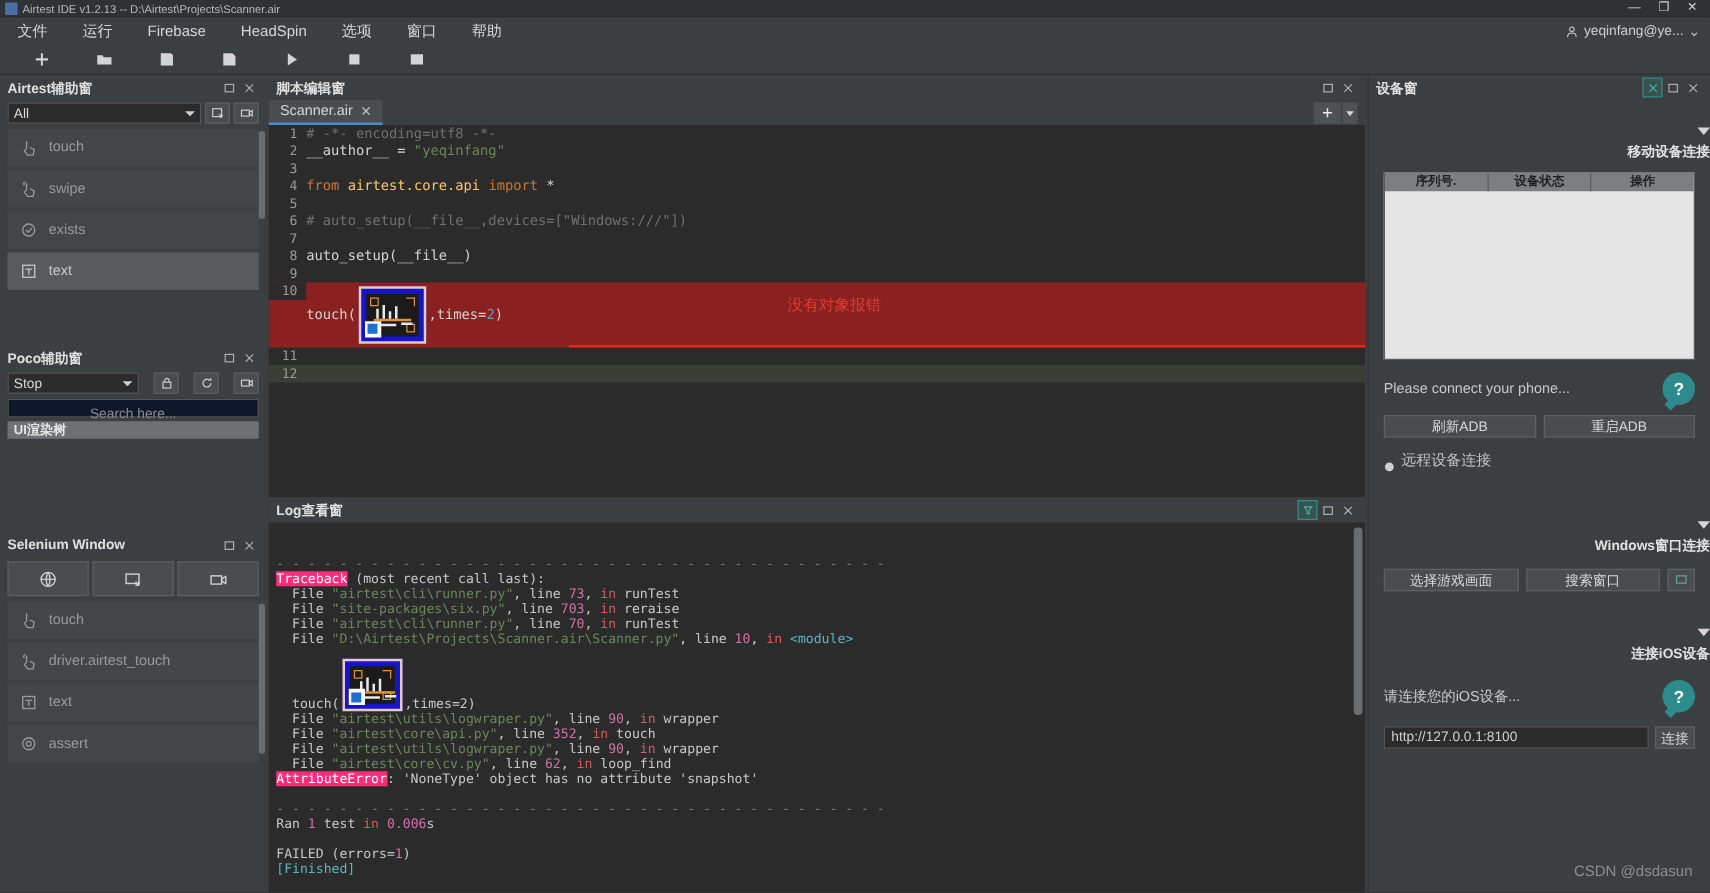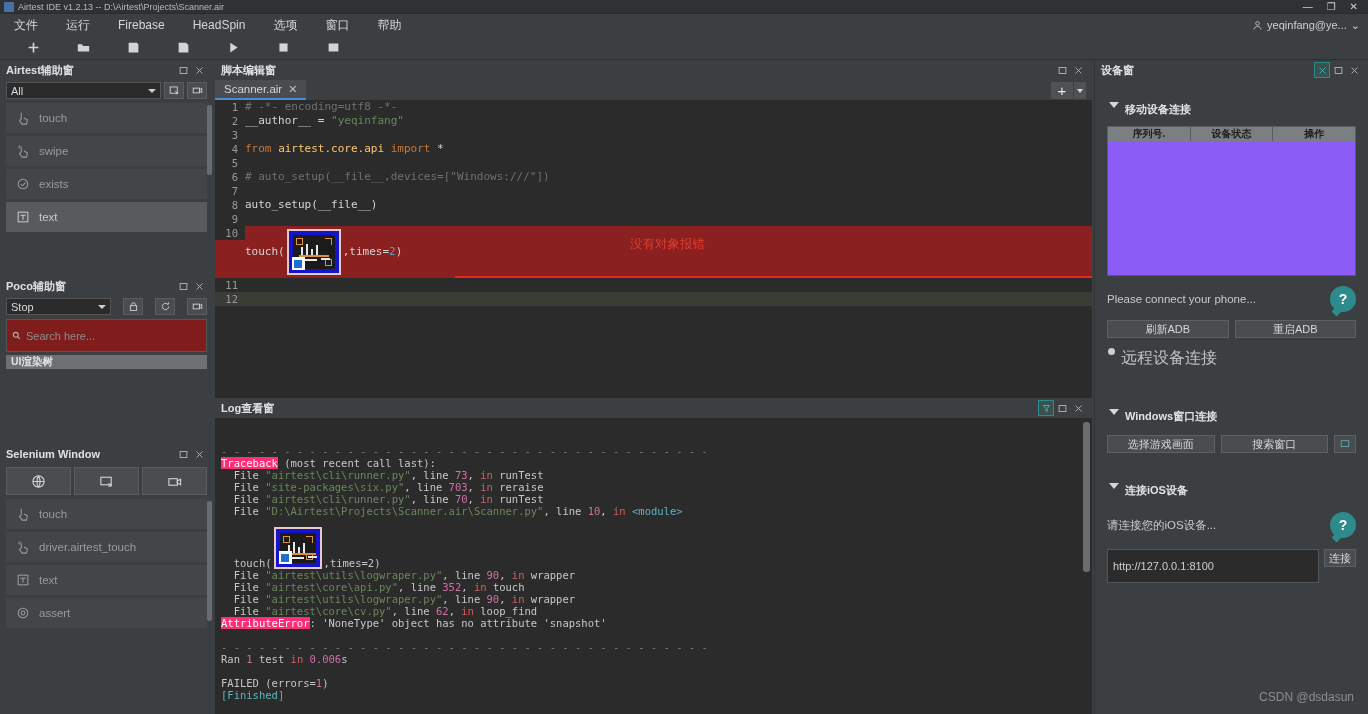--- a/index.html
+++ b/index.html
@@ -78,22 +78,22 @@
   .act {
     height: 30px; background: #434648; margin-bottom: 3px; display: flex; align-items: center;
     padding-left: 10px; gap: 9px; font-size: 11.5px; color: #9a9a9a;
   }
   .act.hl { background: #585b5d; color: #c9c9c9; }
   .act svg { width: 14px; height: 14px; stroke: #9a9a9a; fill: none; stroke-width: 1.2; }
   .act.hl svg { stroke: #c6c6c6; }
   .vscroll { position: absolute; right: 1px; top: 2px; width: 5px; background: #6a6d6f; border-radius: 2px; }
 
   .searchbox {
-    height: 33px; background: #7f1d1d; border: 1px solid #555; display: flex; align-items: center;
-    gap: 5px; padding: 0 5px; font-size: 11px; color: #8d8d8d;
+    height: 15px; background: #0f172a; border: 1px solid #555; display: flex; align-items: center;
+    gap: 5px; padding: 0 5px; font-size: 11px; color: #8d8d8d; flex-direction: column;
   }
   .searchbox svg { width: 9px; height: 9px; stroke: #b0b0b0; fill: none; stroke-width: 1.4; }
   .uitree-row {
     height: 14px; background: #6e7173; color: #e4e4e4; font-size: 10.5px; font-weight: bold;
     display: flex; align-items: center; padding-left: 5px;
   }
   .sel-btns { display: flex; gap: 3px; }
   .sel-btn {
     flex: 1; height: 28px; background: #4a4d4f; border: 1px solid #5a5d5f;
     display: flex; align-items: center; justify-content: center;
@@ -158,45 +158,45 @@
   .lg-cyan { color: #56b6c2; }
   .lg-num { color: #d16fa8; }
   .lg-dash { color: #7b7b7b; }
   .lg-blue { color: #56b6c2; }
   .logscroll { position: absolute; right: 2px; top: 24px; width: 7px; height: 150px;
     background: #6a6d6f; border-radius: 3px; }
 
   
   .right { position: absolute; right: 0; top: 60px; width: 274px; bottom: 0; background: #3c3f41;
            border-left: 1px solid #313335; }
-  .sect-hd { display: flex; align-items: flex-start; gap: 6px; font-size: 11px; font-weight: bold;
-             color: #e2e2e2; padding-left: 14px; }
+  .sect-hd { display: flex; align-items: flex-end; gap: 6px; font-size: 11px; font-weight: bold;
+             color: #e2e2e2; padding-left: 14px; flex-direction: column; }
   .sect-hd .tri { width: 0; height: 0; border-left: 5px solid transparent;
                   border-right: 5px solid transparent; border-top: 6px solid #d6d6d6; }
-  .dev-table { margin: 0 12px; border: 1px solid #5a5d5f; background: #8b5cf6; }
+  .dev-table { margin: 0 12px; border: 1px solid #5a5d5f; background: #e5e5e5; }
   .dev-thead { display: flex; height: 14px; background: #7c7f81; }
   .dev-th { flex: 1; text-align: center; font-size: 10px; font-weight: bold; color: #1e1e1e;
             line-height: 14px; border-right: 1px solid #5a5d5f; }
   .dev-th:last-child { border-right: none; }
   .dev-body { height: 134px; }
   .hintrow { display: flex; align-items: center; padding: 0 12px; font-size: 11.5px; color: #c9c9c9; }
   .qhelp { width: 26px; height: 26px; border-radius: 50%; background: #2d8b8b; color: #fff;
            display: flex; align-items: center; justify-content: center; font-size: 14px; font-weight: bold;
            position: relative; }
   .qhelp:after { content: ""; position: absolute; left: 3px; bottom: -3px; width: 7px; height: 7px;
            background: #2d8b8b; transform: rotate(45deg); }
   .btnrow { display: flex; gap: 6px; padding: 0 12px; }
   .gbtn { flex: 1; height: 18px; background: #4a4d4f; border: 1px solid #5e6163; color: #d8d8d8;
           font-size: 11px; display: flex; align-items: center; justify-content: center; }
   .gbtn.sm { flex: 0 0 22px; }
   .gbtn.sm svg { width: 10px; height: 10px; stroke: #5f9ea0; fill: none; stroke-width: 1.2; }
-  .radio-row { display: flex; align-items: flex-start; gap: 6px; padding-left: 13px; font-size: 16px; color: #c0c0c0; }
+  .radio-row { display: flex; align-items: flex-end; gap: 6px; padding-left: 13px; font-size: 12px; color: #c0c0c0; }
   .radio { width: 7px; height: 7px; border-radius: 50%; background: #cfcfcf; }
   .urlinput { height: 18px; background: #2b2b2b; border: 1px solid #555; color: #cfcfcf;
-              font-size: 11px; display: flex; align-items: center; padding: 16px 5px; }
+              font-size: 11px; display: flex; align-items: center; padding: 0 5px; }
   .watermark { position: absolute; right: 14px; bottom: 10px; font-size: 12px; color: #8d8d8d; }
 </style>
 </head>
 <body>
 
 <div class="app">
 
   <div class="titlebar">
     <div class="tb-ico"></div>
     <div class="tb-title">Airtest IDE v1.2.13 -- D:\Airtest\Projects\Scanner.air</div>

